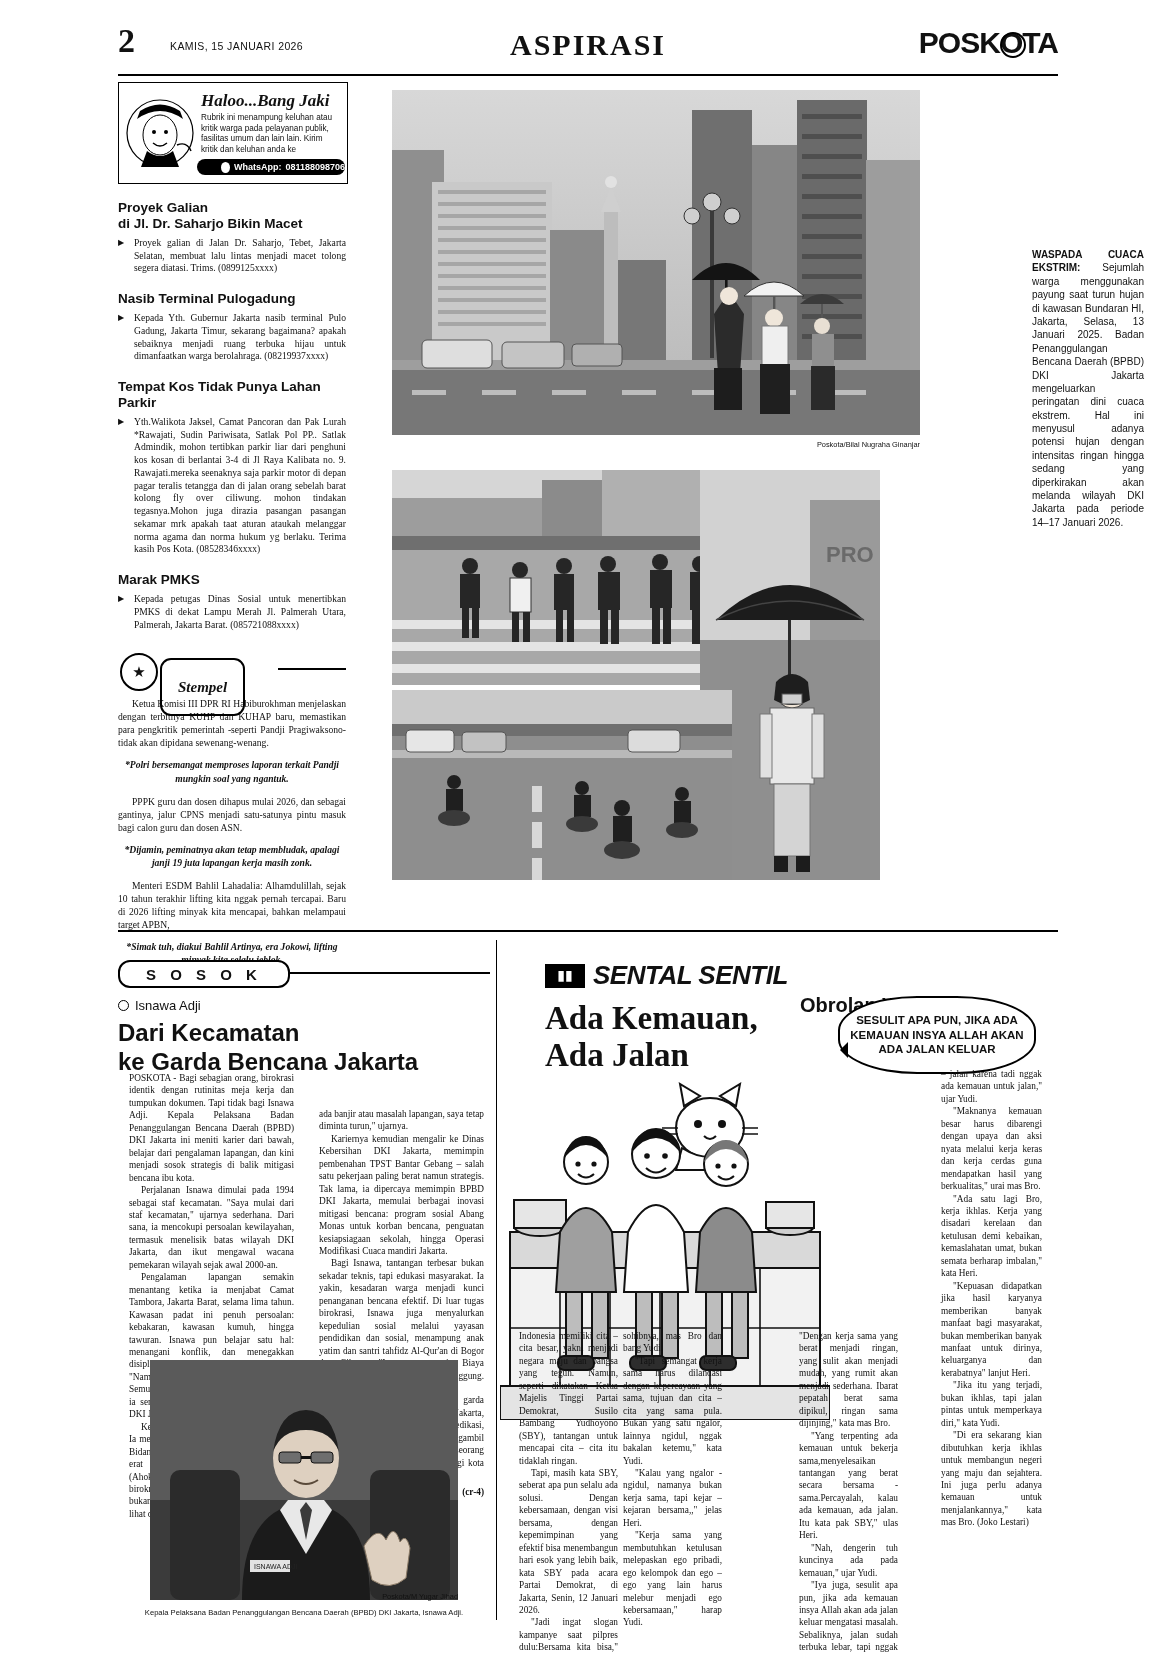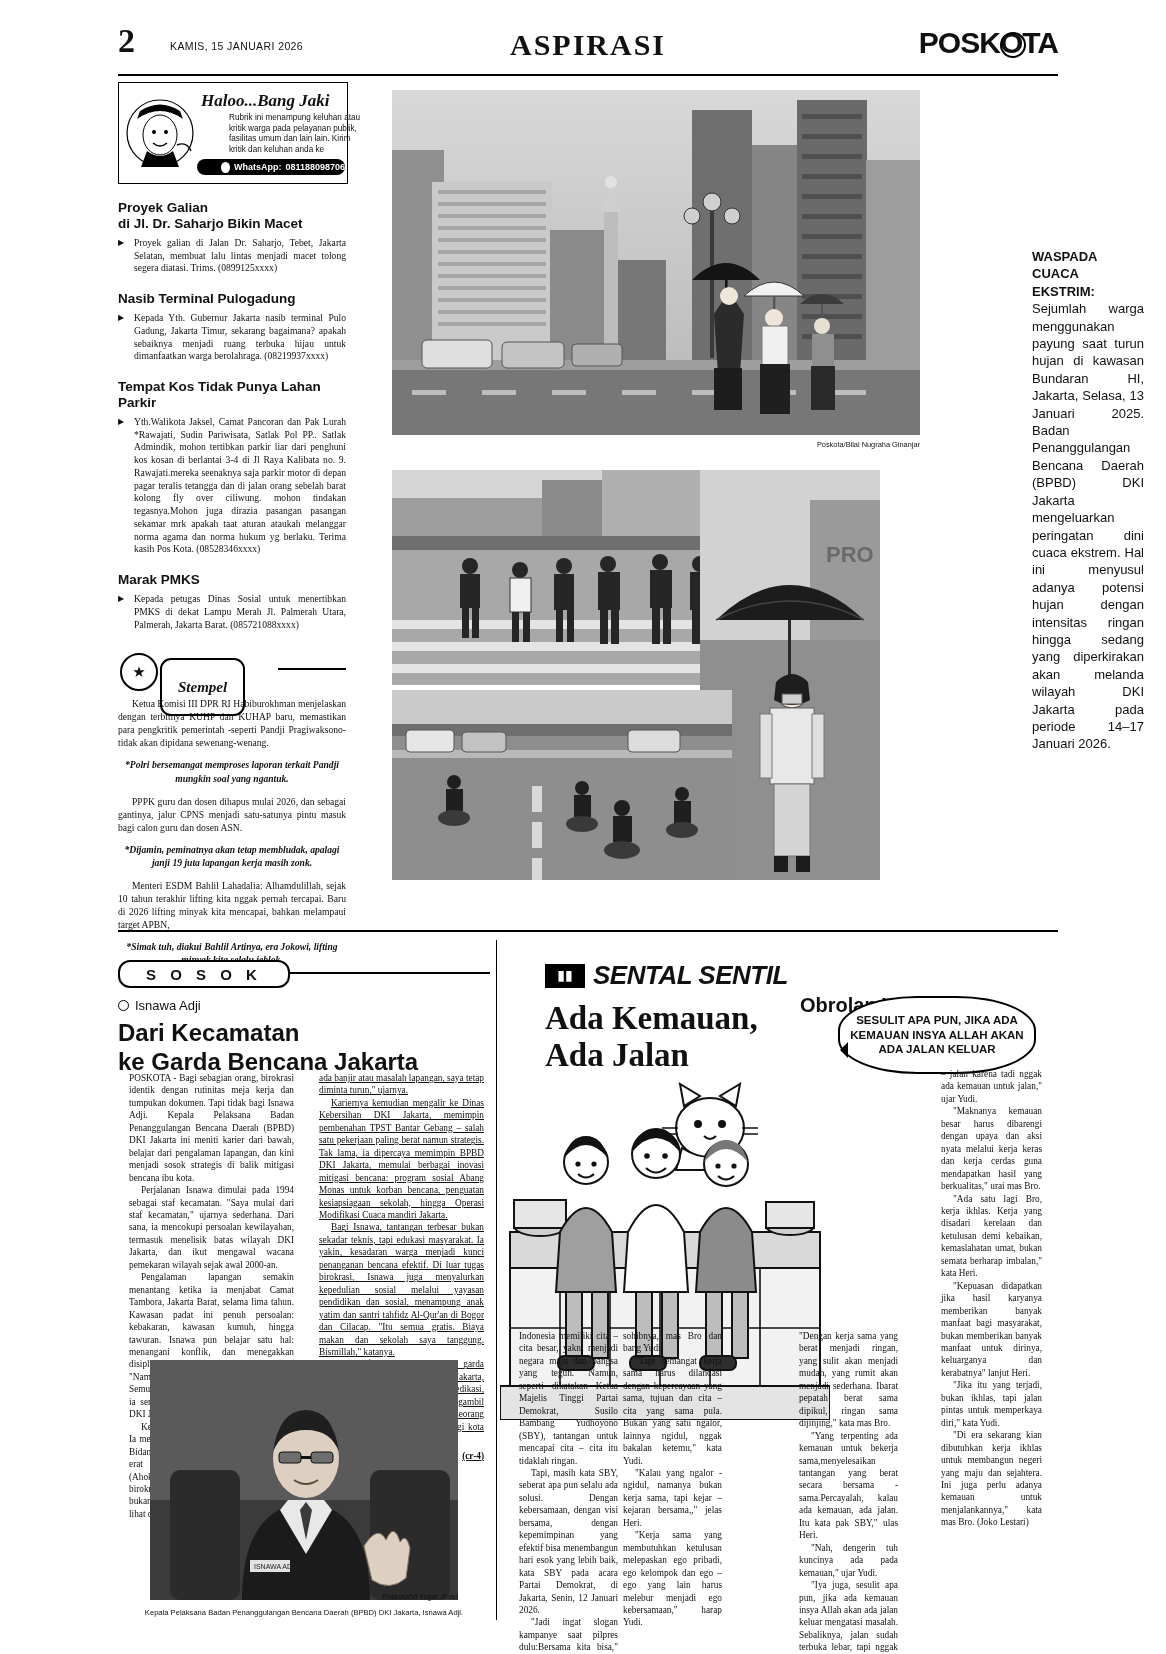--- a/index.html
+++ b/index.html
@@ -21,21 +21,21 @@
     content:"";position:absolute;left:50%;top:50%;width:22px;height:22px;margin-left:-11px;margin-top:-11px;
     border:2px solid #000;border-radius:50%;
   }
   .rule{position:absolute;background:#000;}
 
   
   .col-left{position:absolute;left:118px;top:82px;width:228px;}
   .jaki-box{position:relative;width:228px;height:100px;border:1px solid #000;}
   .jaki-face{position:absolute;left:4px;top:6px;width:74px;height:88px;}
   .jaki-title{position:absolute;left:82px;top:8px;font-family:"Liberation Serif",serif;font-style:italic;font-weight:bold;font-size:17px;}
-  .jaki-text{position:absolute;left:82px;top:30px;width:140px;font-family:"Liberation Sans",sans-serif;font-size:8.2px;line-height:1.28;margin-left:28px;}
+  .jaki-text{position:absolute;left:82px;top:30px;width:140px;font-family:"Liberation Sans",sans-serif;font-size:8.2px;line-height:1.28;}
   .wa-bar{position:absolute;left:78px;top:76px;width:148px;height:16px;background:#000;color:#fff;border-radius:8px;
           font-family:"Liberation Sans",sans-serif;font-size:9px;font-weight:bold;display:flex;align-items:center;gap:4px;padding-left:24px;box-sizing:border-box;}
   .wa-ico{width:11px;height:11px;border-radius:50%;background:#fff;display:inline-block;}
 
   .lt-head{font-family:"Liberation Sans",sans-serif;font-weight:bold;font-size:13.5px;line-height:1.18;margin:16px 0 5px 0;}
   .lt-item{display:flex;gap:6px;font-family:"Liberation Serif",serif;font-size:9.6px;line-height:1.33;text-align:justify;}
   .lt-arrow{flex:0 0 10px;font-size:8px;line-height:1.5;}
   .lt-body{flex:1;}
 
   
@@ -46,21 +46,21 @@
   .stempel-line{position:absolute;left:160px;top:15px;right:0;height:2px;background:#000;}
 
   .st-p{font-family:"Liberation Serif",serif;font-size:9.6px;line-height:1.36;text-align:justify;text-indent:14px;margin:10px 0 0 0;}
   .st-q{font-family:"Liberation Serif",serif;font-style:italic;font-weight:bold;font-size:9.6px;line-height:1.36;text-align:center;margin:9px 0 0 0;}
 
   
   .photo{position:absolute;background:#9a9a9a;overflow:hidden;}
   .photo .ph-inner{position:absolute;left:0;top:0;right:0;bottom:0;}
   .cap{position:absolute;font-family:Liberation Sans, sans-serif;font-size:7.4px;text-align:right;}
 
-  .sidecap{position:absolute;left:1032px;top:248px;width:112px;font-family:"Liberation Sans",sans-serif;font-size:13px;line-height:1.34;text-align:justify;}
+  .sidecap{position:absolute;left:1032px;top:248px;width:112px;font-family:"Liberation Sans",sans-serif;font-size:10px;line-height:1.34;text-align:justify;}
   .sidecap b{font-weight:bold;}
 
   
   .sosok-wrap{position:absolute;left:118px;top:960px;width:372px;}
   .sosok-pill{display:inline-flex;align-items:center;justify-content:center;height:24px;padding:0 26px;border:2px solid #000;border-radius:12px;
       font-family:"Liberation Sans",sans-serif;font-weight:bold;font-size:15px;letter-spacing:5px;background:#fff;}
   .sosok-line{position:absolute;left:0;right:0;top:12px;height:2px;background:#000;z-index:-1;}
   .sosok-name{font-family:"Liberation Sans",sans-serif;font-size:13px;margin-top:12px;display:flex;align-items:center;gap:6px;}
   .circ{width:9px;height:9px;border:1.5px solid #000;border-radius:50%;display:inline-block;}
   .sosok-title{font-family:"Liberation Sans",sans-serif;font-weight:bold;font-size:24px;line-height:1.2;margin-top:6px;}
@@ -385,21 +385,21 @@
 ke Garda Bencana Jakarta</div>
   </div>
 
   <div class="body-col" style="position:absolute;left:118px;top:1072px;width:176px;">
     <p class="first">POSKOTA - Bagi sebagian orang, birokrasi identik dengan rutinitas meja kerja dan tumpukan dokumen. Tapi tidak bagi Isnawa Adji. Kepala Pelaksana Badan Penanggulangan Bencana Daerah (BPBD) DKI Jakarta ini meniti karier dari bawah, belajar dari pengalaman lapangan, dan kini menjadi sosok strategis di balik mitigasi bencana ibu kota.</p>
     <p>Perjalanan Isnawa dimulai pada 1994 sebagai staf kecamatan. "Saya mulai dari staf kecamatan," ujarnya sederhana. Dari sana, ia mencokupi persoalan kewilayahan, termasuk menelisik batas wilayah DKI Jakarta, dan ikut mengawal wacana pemekaran wilayah sejak awal 2000-an.</p>
     <p>Pengalaman lapangan semakin menantang ketika ia menjabat Camat Tambora, Jakarta Barat, selama lima tahun. Kawasan padat ini penuh persoalan: kebakaran, kawasan kumuh, hingga tawuran. Isnawa pun belajar satu hal: menangani konflik, dan menegakkan disiplin sosial di tengah masyarakat. "Namanya Tambora, masalahnya lengkap. Semua ada," kenangnya. Berkat kinerjanya, ia sempat meraih predikat Camat Terbaik DKI Jakarta peringkat kedua.</p>
     <p>Kepercayaan pimpinan terus mengalir. Ia menjadi Asisten Wali Kota Jakarta Barat Bidang Umum dan Keuangan, bekerja sama erat dengan Basuki Tjahaja Purnama (Ahok). Isnawa belajar dari Ahok bahwa birokrasi harus diukur dari hasil nyata, bukan sekadar jabatan. "Pak Ahok senang lihat orang kerja. Kalau</p>
   </div>
 
-  <div class="body-col" style="position:absolute;left:308px;top:1072px;width:176px;text-decoration:underline;">
+  <div class="body-col" style="position:absolute;left:308px;top:1108px;width:176px;">
     <p class="first">ada banjir atau masalah lapangan, saya tetap diminta turun," ujarnya.</p>
     <p>Kariernya kemudian mengalir ke Dinas Kebersihan DKI Jakarta, memimpin pembenahan TPST Bantar Gebang – salah satu pekerjaan paling berat namun strategis. Tak lama, ia dipercaya memimpin BPBD DKI Jakarta, memulai berbagai inovasi mitigasi bencana: program sosial Abang Monas untuk korban bencana, penguatan kesiapsiagaan sekolah, hingga Operasi Modifikasi Cuaca mandiri Jakarta.</p>
     <p>Bagi Isnawa, tantangan terbesar bukan sekadar teknis, tapi edukasi masyarakat. Ia yakin, kesadaran warga menjadi kunci penanganan bencana efektif. Di luar tugas birokrasi, Isnawa juga menyalurkan kepedulian sosial melalui yayasan pendidikan dan sosial, menampung anak yatim dan santri tahfidz Al-Qur'an di Bogor dan Cilacap. "Itu semua gratis. Biaya makan dan sekolah saya tanggung. Bismillah," katanya.</p>
     <p>Dari staf kecamatan hingga garda terdepan penanggulangan bencana Jakarta, Isnawa Adji membuktikan bahwa dedikasi, kerja lapangan, dan keberanian mengambil tanggung jawab bisa mengubah seorang birokrat menjadi sosok inspiratif bagi kota dan warganya.</p>
     <p style="text-align:right;font-weight:bold;margin-top:4px;">(cr-4)</p>
   </div>
 
   <div class="photo" style="left:150px;top:1360px;width:308px;height:240px;">
     <svg class="ph-inner" viewBox="0 0 308 240" preserveAspectRatio="none">
       <rect width="308" height="240" fill="#4a4a4a"></rect>

